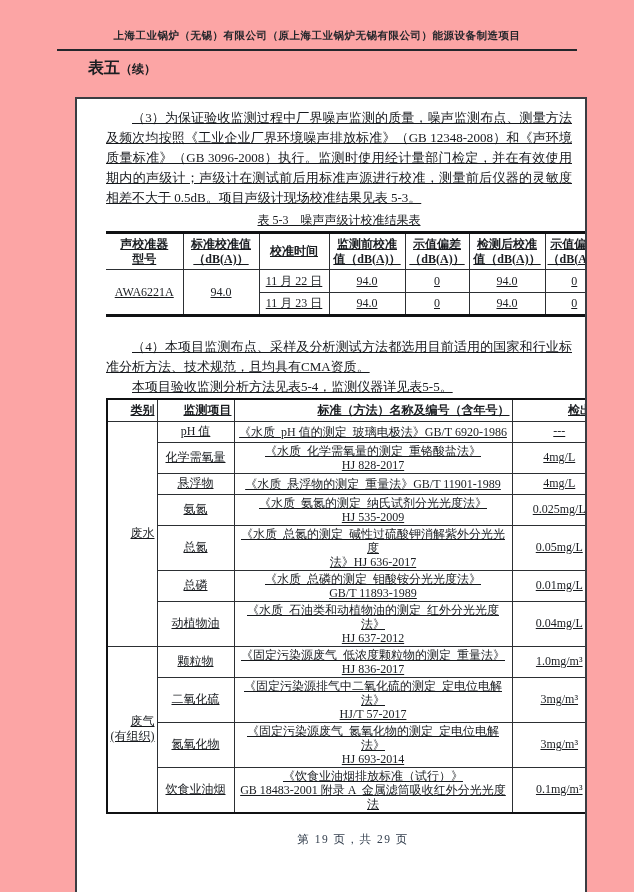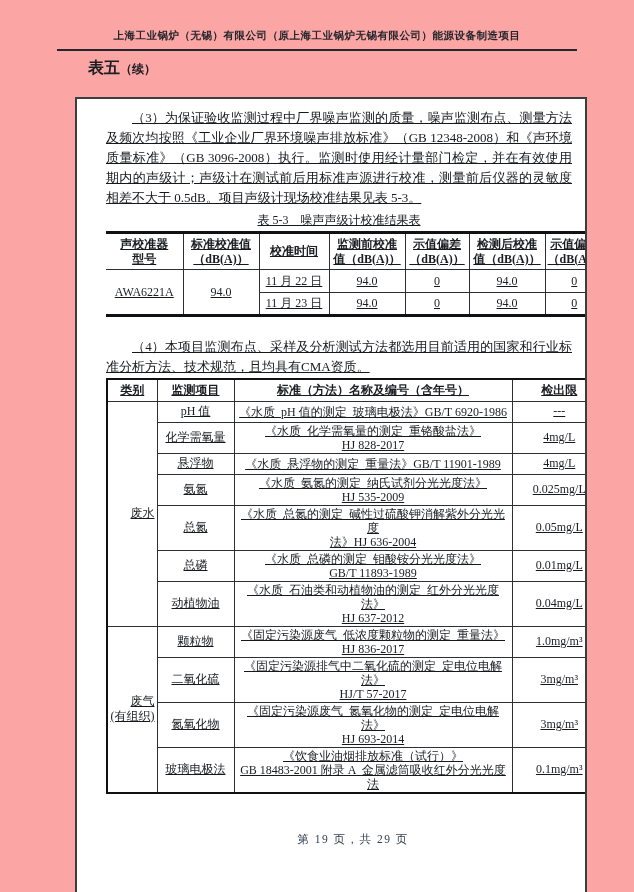--- a/index.html
+++ b/index.html
@@ -58,21 +58,21 @@
     width: 497px; margin: 1px auto 0;
     border-top: 3px solid #101113; border-bottom: 3px solid #101113;
   }
   .t53 th { height: 37px; }
   .t53 td { height: 23px; }
   .t53 .edge-l { border-left: none; }
   .t53 .edge-r { border-right: none; }
 
   
   .t54 { width: 500px; margin: 1px auto 0; border: 2px solid #101113; }
-  .t54 th { height: 22px; }
+  .t54 th { height: 22px; text-align: right; }
   .t54 td.h1 { height: 21px; }
   .t54 td.h2 { height: 30px; }
   .t54 td.cat { line-height: 15px; text-align: right; }
   .t54 td.method { line-height: 14px; }
 
   .footer {
     position: absolute; top: 832px; left: 0; width: 100%;
     text-align: center; font-size: 11.5px; color: #35404f;
     letter-spacing: 1.5px;
     margin-left: 36px;
@@ -137,20 +137,21 @@
           <td>11 月 23 日</td>
           <td>94.0</td>
           <td>0</td>
           <td>94.0</td>
           <td class="edge-r">0</td>
         </tr>
       </tbody>
     </table>
 
     <p class="para para-gap">（4）本项目监测布点、采样及分析测试方法都选用目前适用的国家和行业标准分析方法、技术规范，且均具有CMA资质。</p>
+    <p class="para">本项目验收监测分析方法见表5-4，监测仪器详见表5-5。</p>
 
 
     <table class="t54">
       <colgroup>
         <col style="width:50px">
           <col style="width:77px">
           <col style="width:278px">
           <col style="width:95px">
       </colgroup>
       <thead>
@@ -181,21 +182,21 @@
         </tr>
         <tr>
           <td class="h2">氨氮</td>
           <td class="h2 method">《水质  氨氮的测定  纳氏试剂分光光度法》
 HJ 535-2009</td>
           <td class="h2">0.025mg/L</td>
         </tr>
         <tr>
           <td class="h2">总氮</td>
           <td class="h2 method">《水质  总氮的测定  碱性过硫酸钾消解紫外分光光度
-法》HJ 636-2004</td>
+法》HJ 636-2017</td>
           <td class="h2">0.05mg/L</td>
         </tr>
         <tr>
           <td class="h2">总磷</td>
           <td class="h2 method">《水质  总磷的测定  钼酸铵分光光度法》
 GB/T 11893-1989</td>
           <td class="h2">0.01mg/L</td>
         </tr>
         <tr>
           <td class="h2">动植物油</td>
@@ -217,21 +218,21 @@
 HJ/T 57-2017</td>
           <td class="h2">3mg/m³</td>
         </tr>
         <tr>
           <td class="h2">氮氧化物</td>
           <td class="h2 method">《固定污染源废气  氮氧化物的测定  定电位电解法》
 HJ 693-2014</td>
           <td class="h2">3mg/m³</td>
         </tr>
         <tr>
-          <td class="h2">玻璃电极法</td>
+          <td class="h2">饮食业油烟</td>
           <td class="h2 method">《饮食业油烟排放标准（试行）》
 GB 18483-2001 附录 A  金属滤筒吸收红外分光光度法</td>
           <td class="h2">0.1mg/m³</td>
         </tr>
 
       </tbody>
     </table>
 
   </div>
 

